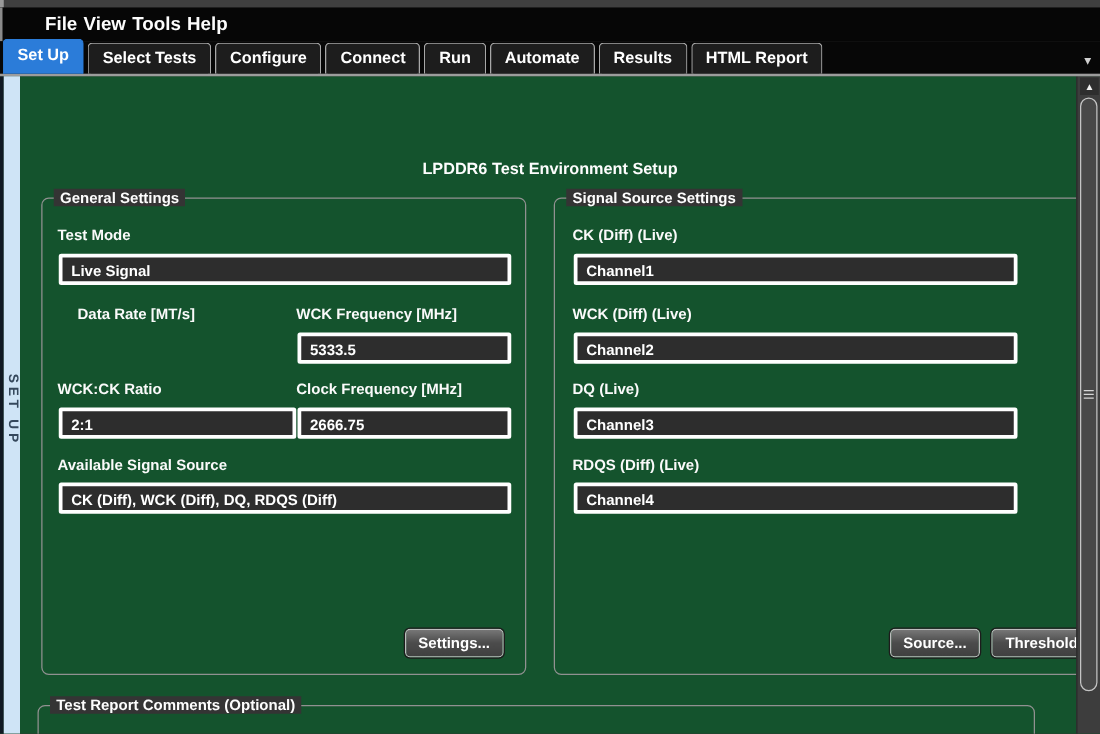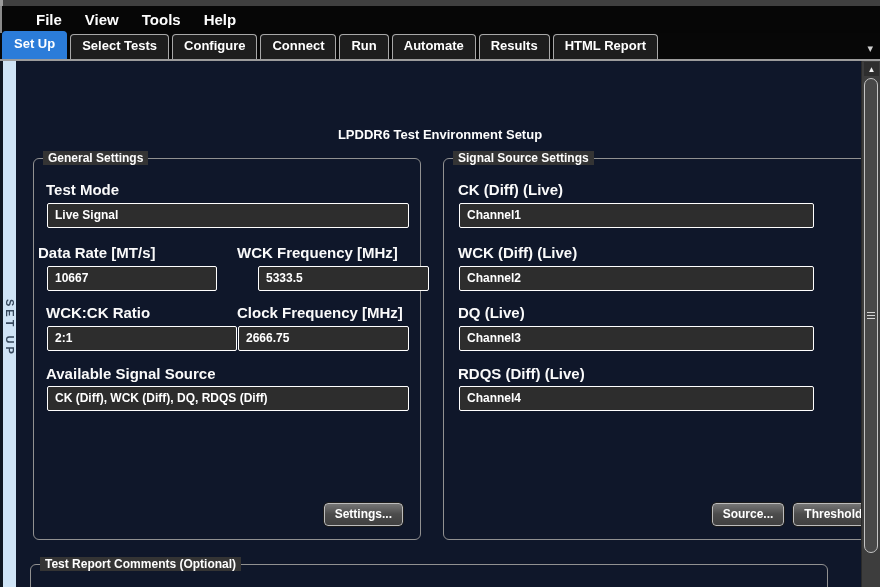--- a/index.html
+++ b/index.html
@@ -9,41 +9,41 @@
     background:#343434;
     font-family:"Liberation Sans", sans-serif;
     color:#f5f5f5;
   }
   
   .top-strip { position:absolute; top:0; left:0; width:880px; height:6px; background:#3f3f3f; border-left:3px solid #9a9a9a; }
   
   .menubar {
     position:absolute; top:6px; left:0; width:880px; height:27px;
     background:#060606; display:flex; align-items:center;
-    padding-left:34px; gap:23px; border-left:2px solid #8a8a8a;
+    padding-left:34px; gap:5px; border-left:2px solid #8a8a8a;
   }
   .menu-item { color:#fdfdfd; font-size:15px; font-weight:600; cursor:default; }
   
   .tabbar {
     position:absolute; top:33px; left:0; width:880px; height:26px;
     background:#070707; display:flex; align-items:flex-end; padding-left:2px; gap:3px;
   }
   .tab {
     height:25px; line-height:22px; padding:0 11px;
     background:#1d1d1d; border:1px solid #a8a8a8; border-bottom:none;
     border-radius:4px 4px 0 0; color:#fff; font-size:13px; font-weight:bold;
     white-space:nowrap; z-index:1;
   }
   .tab.active {
     background:#2b7cd9; border-color:#2b7cd9; height:28px; line-height:24px; z-index:3;
   }
   .tab-overflow { position:absolute; right:7px; top:9px; color:#d0d0d0; font-size:11px; z-index:1; }
   .tab-separator { position:absolute; top:59px; left:0; width:880px; height:2px; background:#9c9c9c; z-index:2; }
   
-  .content { position:absolute; top:61px; left:0; width:880px; height:526px; background:#0f172a; }
+  .content { position:absolute; top:61px; left:0; width:880px; height:526px; background:#14532d; }
   
   .side-edge { position:absolute; top:61px; left:0; width:3px; height:526px; background:#101822; }
   .side-tab {
     position:absolute; top:61px; left:3px; width:13px; height:526px;
     background:#cfe4f6; z-index:2;
   }
   .side-tab span {
     position:absolute; top:238px; left:0; width:13px;
     writing-mode:vertical-rl; text-align:center;
     color:#35485c; font-size:11px; font-weight:bold; letter-spacing:3px;
@@ -69,24 +69,24 @@
   }
   
   .group { position:absolute; border:1px solid #919191; border-radius:6px; }
   .group-title {
     position:absolute; top:-8px; left:9px; background:#343434; padding:0 5px;
     font-size:12px; font-weight:bold; color:#fdfdfd; white-space:nowrap;
   }
   .g-general { left:33px; top:97px; width:388px; height:382px; }
   .g-signal  { left:443px; top:97px; width:462px; height:382px; }
   .g-comments{ left:30px; top:503px; width:798px; height:110px; }
-  .f-label { position:absolute; font-size:15px; font-weight:bold; color:#fafafa; white-space:nowrap; }
+  .f-label { position:absolute; font-size:12px; font-weight:bold; color:#fafafa; white-space:nowrap; }
   .f-value {
     position:absolute; height:25px; line-height:23px;
-    background:#2d2d2d; border:1px solid #ffffff; border-radius:2px;
+    background:#2d2d2d; border:3px solid #ffffff; border-radius:2px;
     padding-left:7px; font-size:12px; font-weight:bold; color:#ffffff;
     white-space:nowrap; overflow:hidden;
   }
   
   .btn {
     height:23px; line-height:19px; padding:0 10px;
     background:linear-gradient(#767676, #4c4c4c 48%, #404040);
     border:1px solid #bcbcbc; outline:1px solid #1c1c1c; border-radius:4px;
     color:#fff; font-size:12px; font-weight:bold; font-family:"Liberation Sans", sans-serif;
     white-space:nowrap; cursor:default;
@@ -122,25 +122,24 @@
 <div class="content">
 
   <div class="page-title">LPDDR6 Test Environment Setup</div>
 
   <div class="group g-general">
     <span class="group-title">General Settings</span>
 
     <span class="f-label" style="left:12px; top:22px;">Test Mode</span>
     <div class="f-value" style="left:13px; top:44px; width:362px;">Live Signal</div>
 
-    <span class="f-label" style="left:4px; top:85px;">Data Rate [MT/s]</span>
-    <div class="f-value" style="left:13px; top:107px; width:170px;">10667</div>
+    <span class="f-label" style="left:28px; top:85px;">Data Rate [MT/s]</span>
 
     <span class="f-label" style="left:203px; top:85px;">WCK Frequency [MHz]</span>
-    <div class="f-value" style="left:204px; top:107px; width:171px;margin-left:20px;">5333.5</div>
+    <div class="f-value" style="left:204px; top:107px; width:171px;">5333.5</div>
 
     <span class="f-label" style="left:12px; top:145px;text-align:center;">WCK:CK Ratio</span>
     <div class="f-value" style="left:13px; top:167px; width:190px;">2:1</div>
 
     <span class="f-label" style="left:203px; top:145px;">Clock Frequency [MHz]</span>
     <div class="f-value" style="left:204px; top:167px; width:171px;">2666.75</div>
 
     <span class="f-label" style="left:12px; top:206px;">Available Signal Source</span>
     <div class="f-value" style="left:13px; top:227px; width:362px;">CK (Diff), WCK (Diff), DQ, RDQS (Diff)</div>
 

